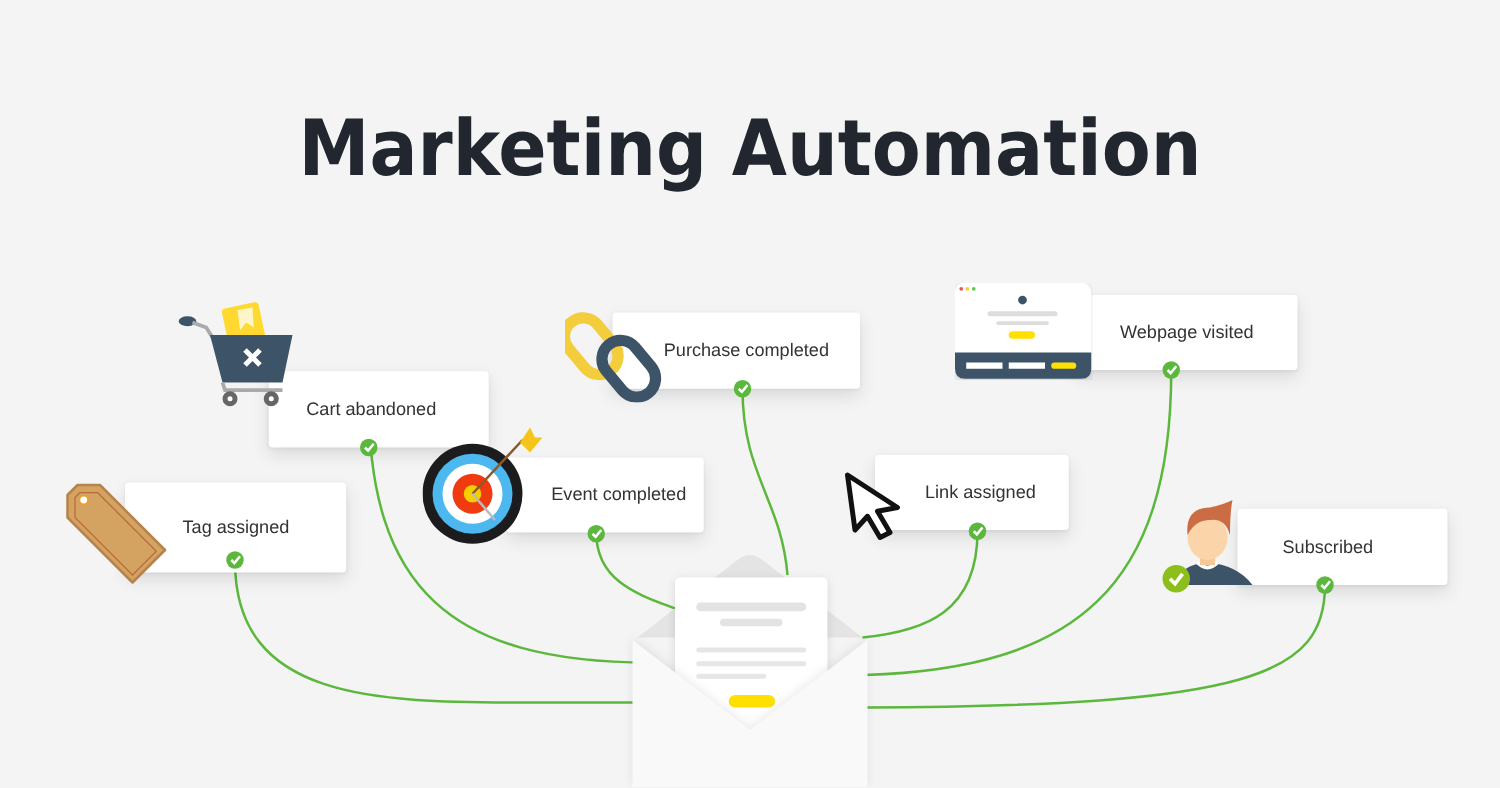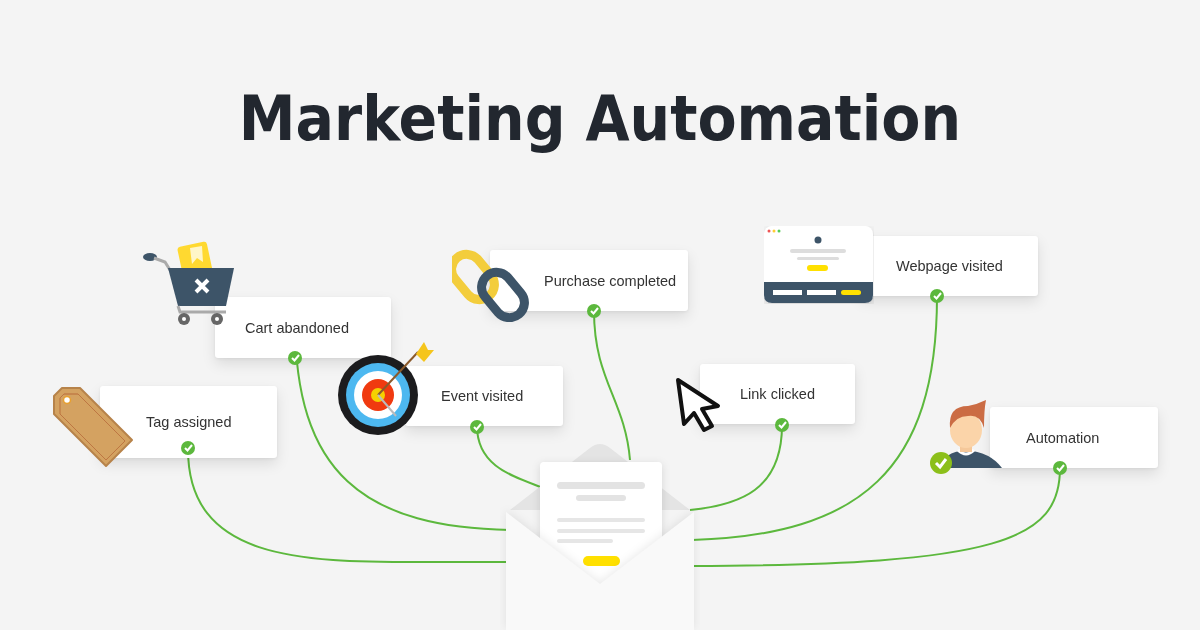--- a/index.html
+++ b/index.html
@@ -65,21 +65,21 @@
   <path d="M28 28 L94 28 L86 66 L38 66 Z" fill="#3d5468"></path>
   <path d="M56 40 L68 52 M68 40 L56 52" stroke="#fff" stroke-width="4"></path>
   <path d="M38 66 L40 72 L86 72" stroke="#aaa" stroke-width="3" fill="none"></path>
   <circle cx="44" cy="79" r="6" fill="#666"></circle>
     <circle cx="44" cy="79" r="2" fill="#fff"></circle>
   <circle cx="77" cy="79" r="6" fill="#666"></circle>
     <circle cx="77" cy="79" r="2" fill="#fff"></circle>
 </svg>
 
 <div class="card" style="left:490px;top:250px;width:198px;height:61px;">
-  <span class="label" style="left:54px;text-align:center;">Purchase completed</span>
+  <span class="label" style="left:41px;text-align:center;">Purchase completed</span>
   <span class="check" style="left:97px;top:54px;">
     <svg width="9" height="8" viewBox="0 0 9 8">
         <path d="M1 4 L3.5 6.5 L8 1" stroke="#fff" stroke-width="2" fill="none"></path>
       </svg>
   </span>
 </div>
 <svg class="icon" style="left:452px;top:246px;" width="80" height="76" viewBox="0 0 80 76">
   <rect x="6" y="6" width="30" height="50" rx="15" fill="none" stroke="#f3cd3c" stroke-width="9" transform="rotate(-40 21 31)"></rect>
   <rect x="36" y="24" width="30" height="50" rx="15" fill="none" stroke="#3d5468" stroke-width="9" transform="rotate(-40 51 49)"></rect>
 </svg>
@@ -115,52 +115,52 @@
       </svg>
   </span>
 </div>
 <svg class="icon" style="left:52px;top:384px;" width="90" height="86" viewBox="0 0 90 86">
   <path d="M10 4 L28 4 L80 56 L54 82 L2 30 L2 12 Z" fill="#d4a261" stroke="#b7834a" stroke-width="2" stroke-linejoin="round"></path>
   <path d="M12 10 L26 10 L73 57 L54 76 L8 30 L8 14 Z" fill="none" stroke="#b86b3a" stroke-width="1" stroke-dasharray="1 0"></path>
   <circle cx="15" cy="16" r="3.5" fill="#fff" stroke="#e7a030" stroke-width="1.5"></circle>
 </svg>
 
 <div class="card" style="left:405px;top:366px;width:158px;height:60px;">
-  <span class="label" style="left:36px;">Event visited</span>
+  <span class="label" style="left:36px;">Event completed</span>
   <span class="check" style="left:65px;top:54px;">
     <svg width="9" height="8" viewBox="0 0 9 8">
         <path d="M1 4 L3.5 6.5 L8 1" stroke="#fff" stroke-width="2" fill="none"></path>
       </svg>
   </span>
 </div>
 <svg class="icon" style="left:338px;top:340px;" width="100" height="96" viewBox="0 0 100 96">
   <circle cx="40" cy="55" r="40" fill="#1c1c1e"></circle>
   <circle cx="40" cy="55" r="32" fill="#4db8f0"></circle>
   <circle cx="40" cy="55" r="24" fill="#ffffff"></circle>
   <circle cx="40" cy="55" r="16" fill="#f03a10"></circle>
   <circle cx="40" cy="55" r="7" fill="#f5d000"></circle>
   <line x1="40" y1="55" x2="80" y2="12" stroke="#8b5a2b" stroke-width="2"></line>
   <line x1="40" y1="55" x2="58" y2="76" stroke="#bbb" stroke-width="2"></line>
   <path d="M78 14 L86 2 L90 10 L96 10 L86 22 Z" fill="#f5c51c"></path>
 </svg>
 
 <div class="card" style="left:700px;top:364px;width:155px;height:60px;">
-  <span class="label" style="left:40px;">Link clicked</span>
+  <span class="label" style="left:40px;">Link assigned</span>
   <span class="check" style="left:75px;top:54px;">
     <svg width="9" height="8" viewBox="0 0 9 8">
         <path d="M1 4 L3.5 6.5 L8 1" stroke="#fff" stroke-width="2" fill="none"></path>
       </svg>
   </span>
 </div>
 <svg class="icon" style="left:674px;top:376px;" width="52" height="58" viewBox="0 0 52 58">
   <path d="M4 4 L44 30 L28 33 L38 50 L30 54 L20 37 L10 48 Z" fill="#fff" stroke="#111" stroke-width="4" stroke-linejoin="round"></path>
 </svg>
 
 <div class="card" style="left:990px;top:407px;width:168px;height:61px;">
-  <span class="label" style="left:36px;">Automation</span>
+  <span class="label" style="left:36px;">Subscribed</span>
   <span class="check" style="left:63px;top:54px;">
     <svg width="9" height="8" viewBox="0 0 9 8">
         <path d="M1 4 L3.5 6.5 L8 1" stroke="#fff" stroke-width="2" fill="none"></path>
       </svg>
   </span>
 </div>
 <svg class="icon" style="left:928px;top:400px;" width="80" height="76" viewBox="0 0 80 76">
   <path d="M14 68 Q14 52 38 50 Q62 52 74 68 Z" fill="#3d5468"></path>
   <path d="M30 50 Q38 58 46 50" fill="none" stroke="#fff" stroke-width="3"></path>
   <rect x="32" y="40" width="12" height="12" fill="#f5c89a"></rect>

